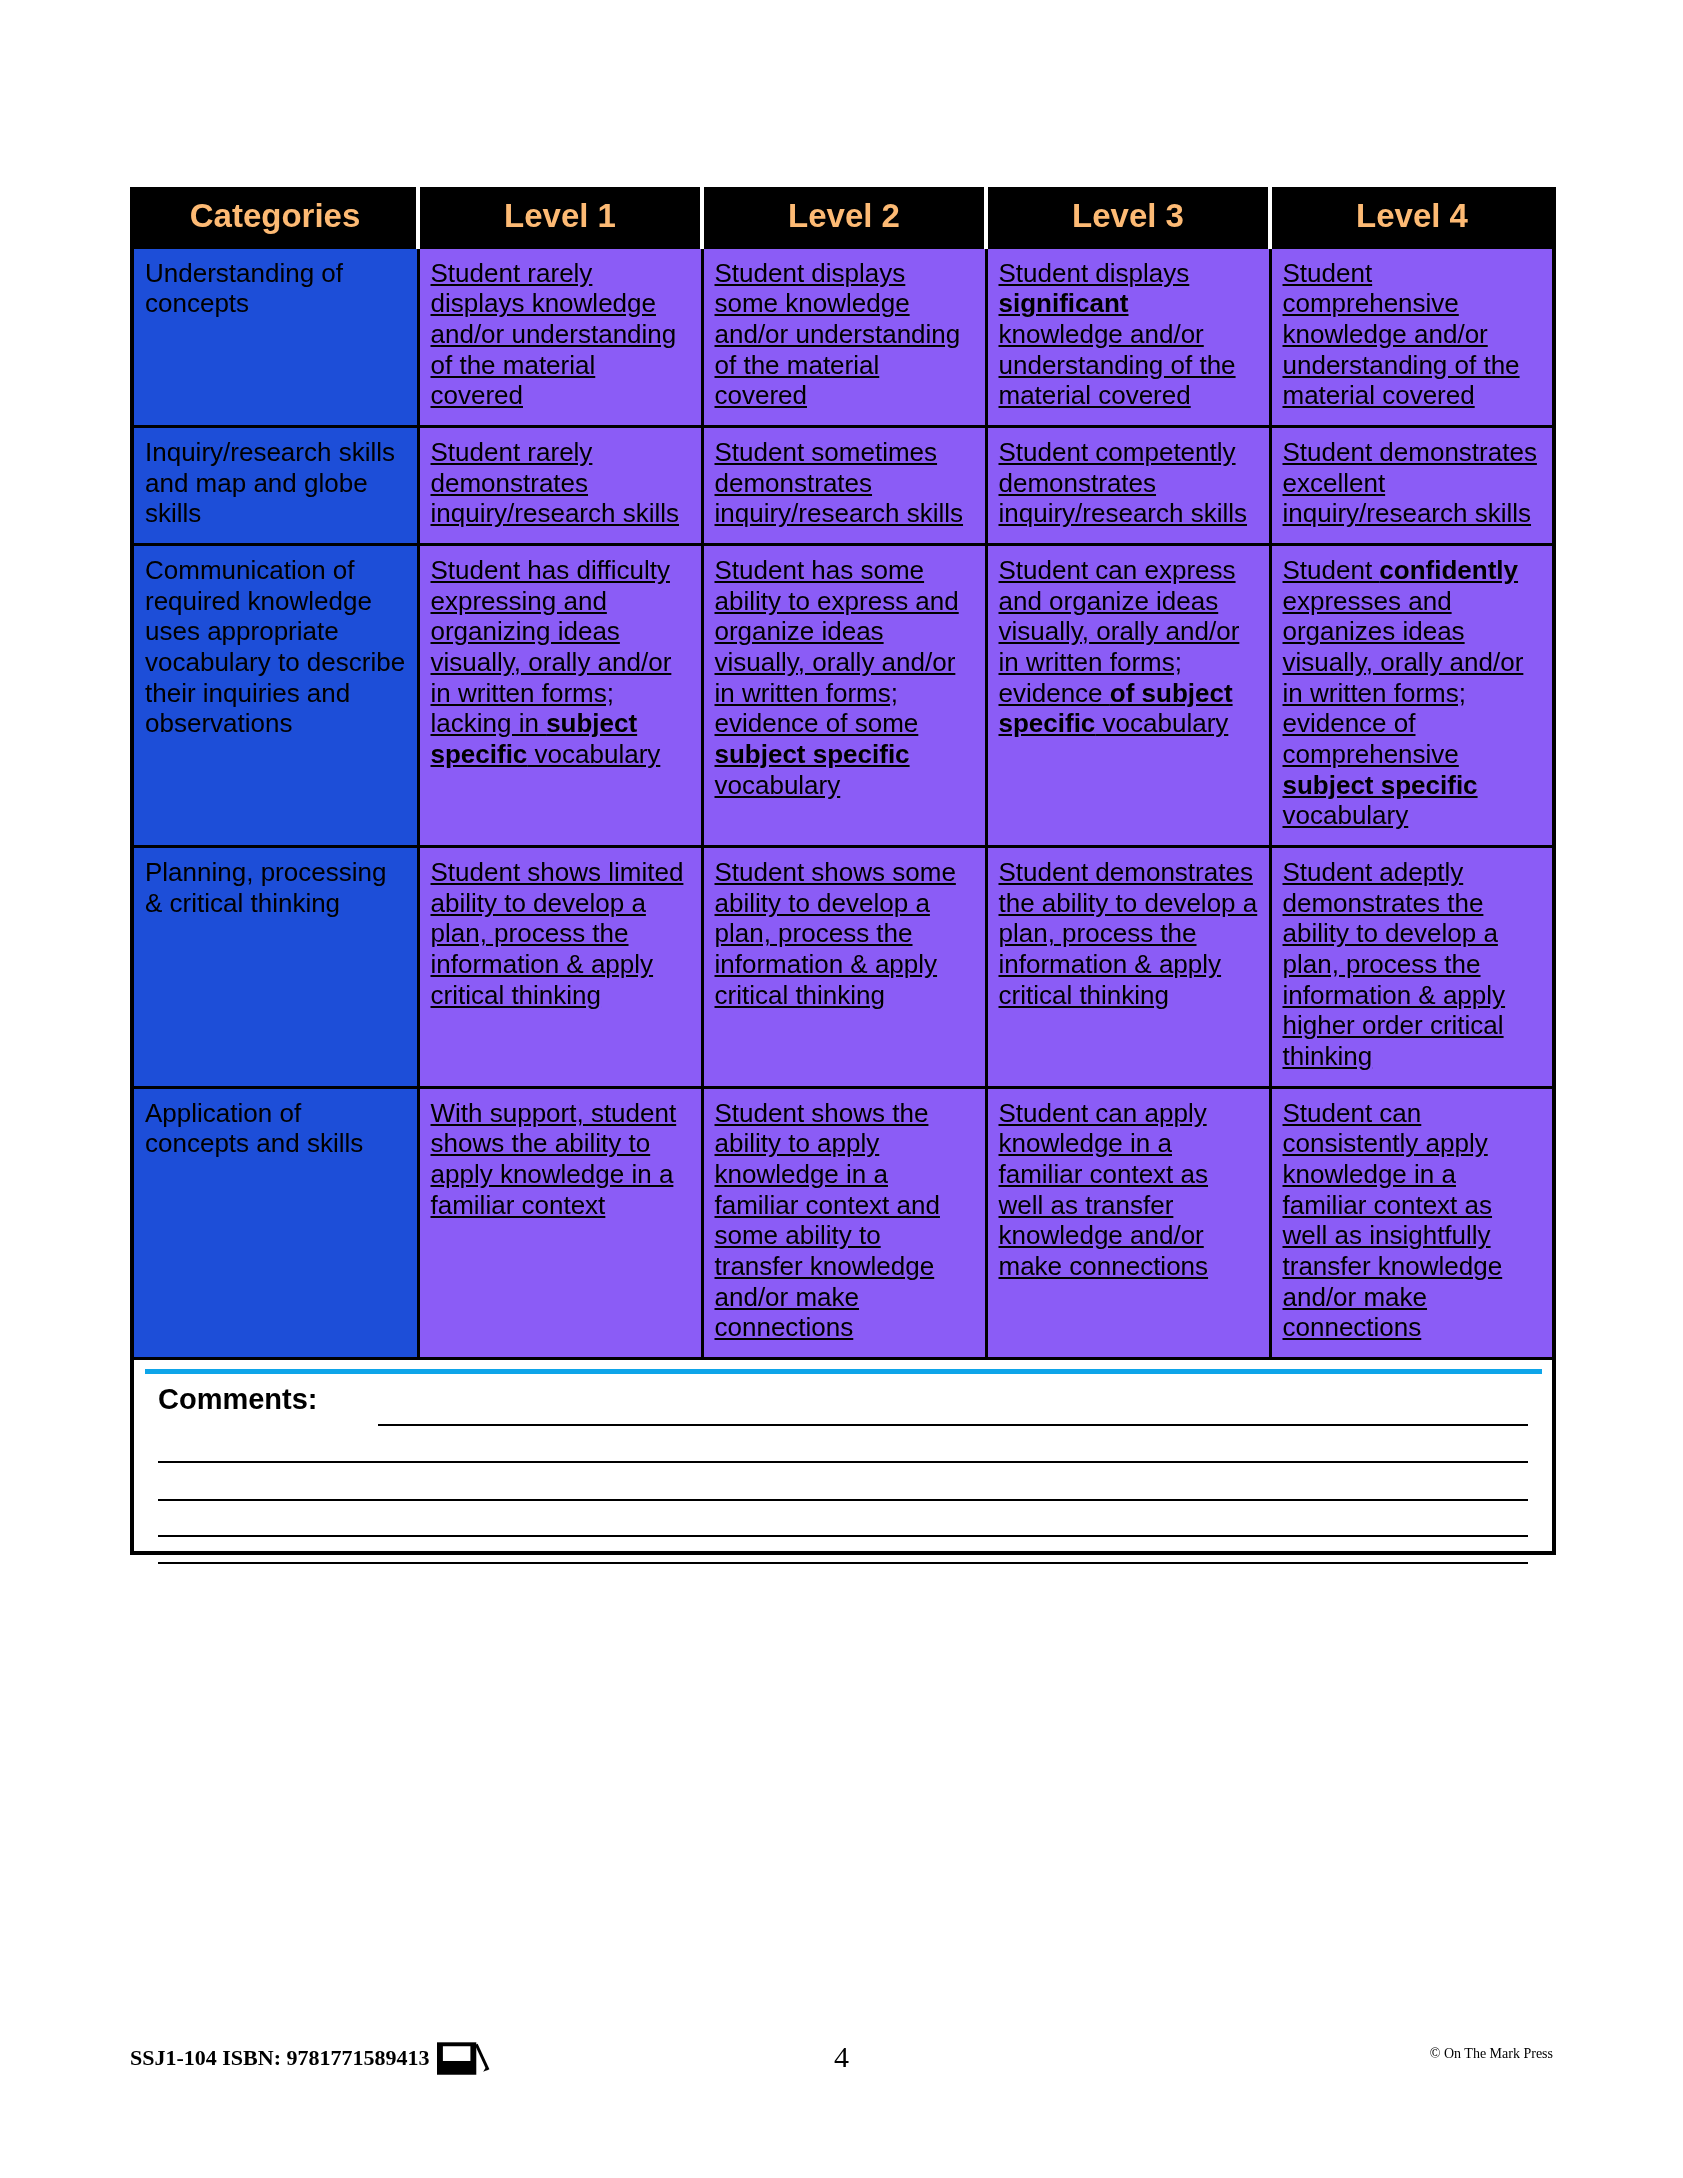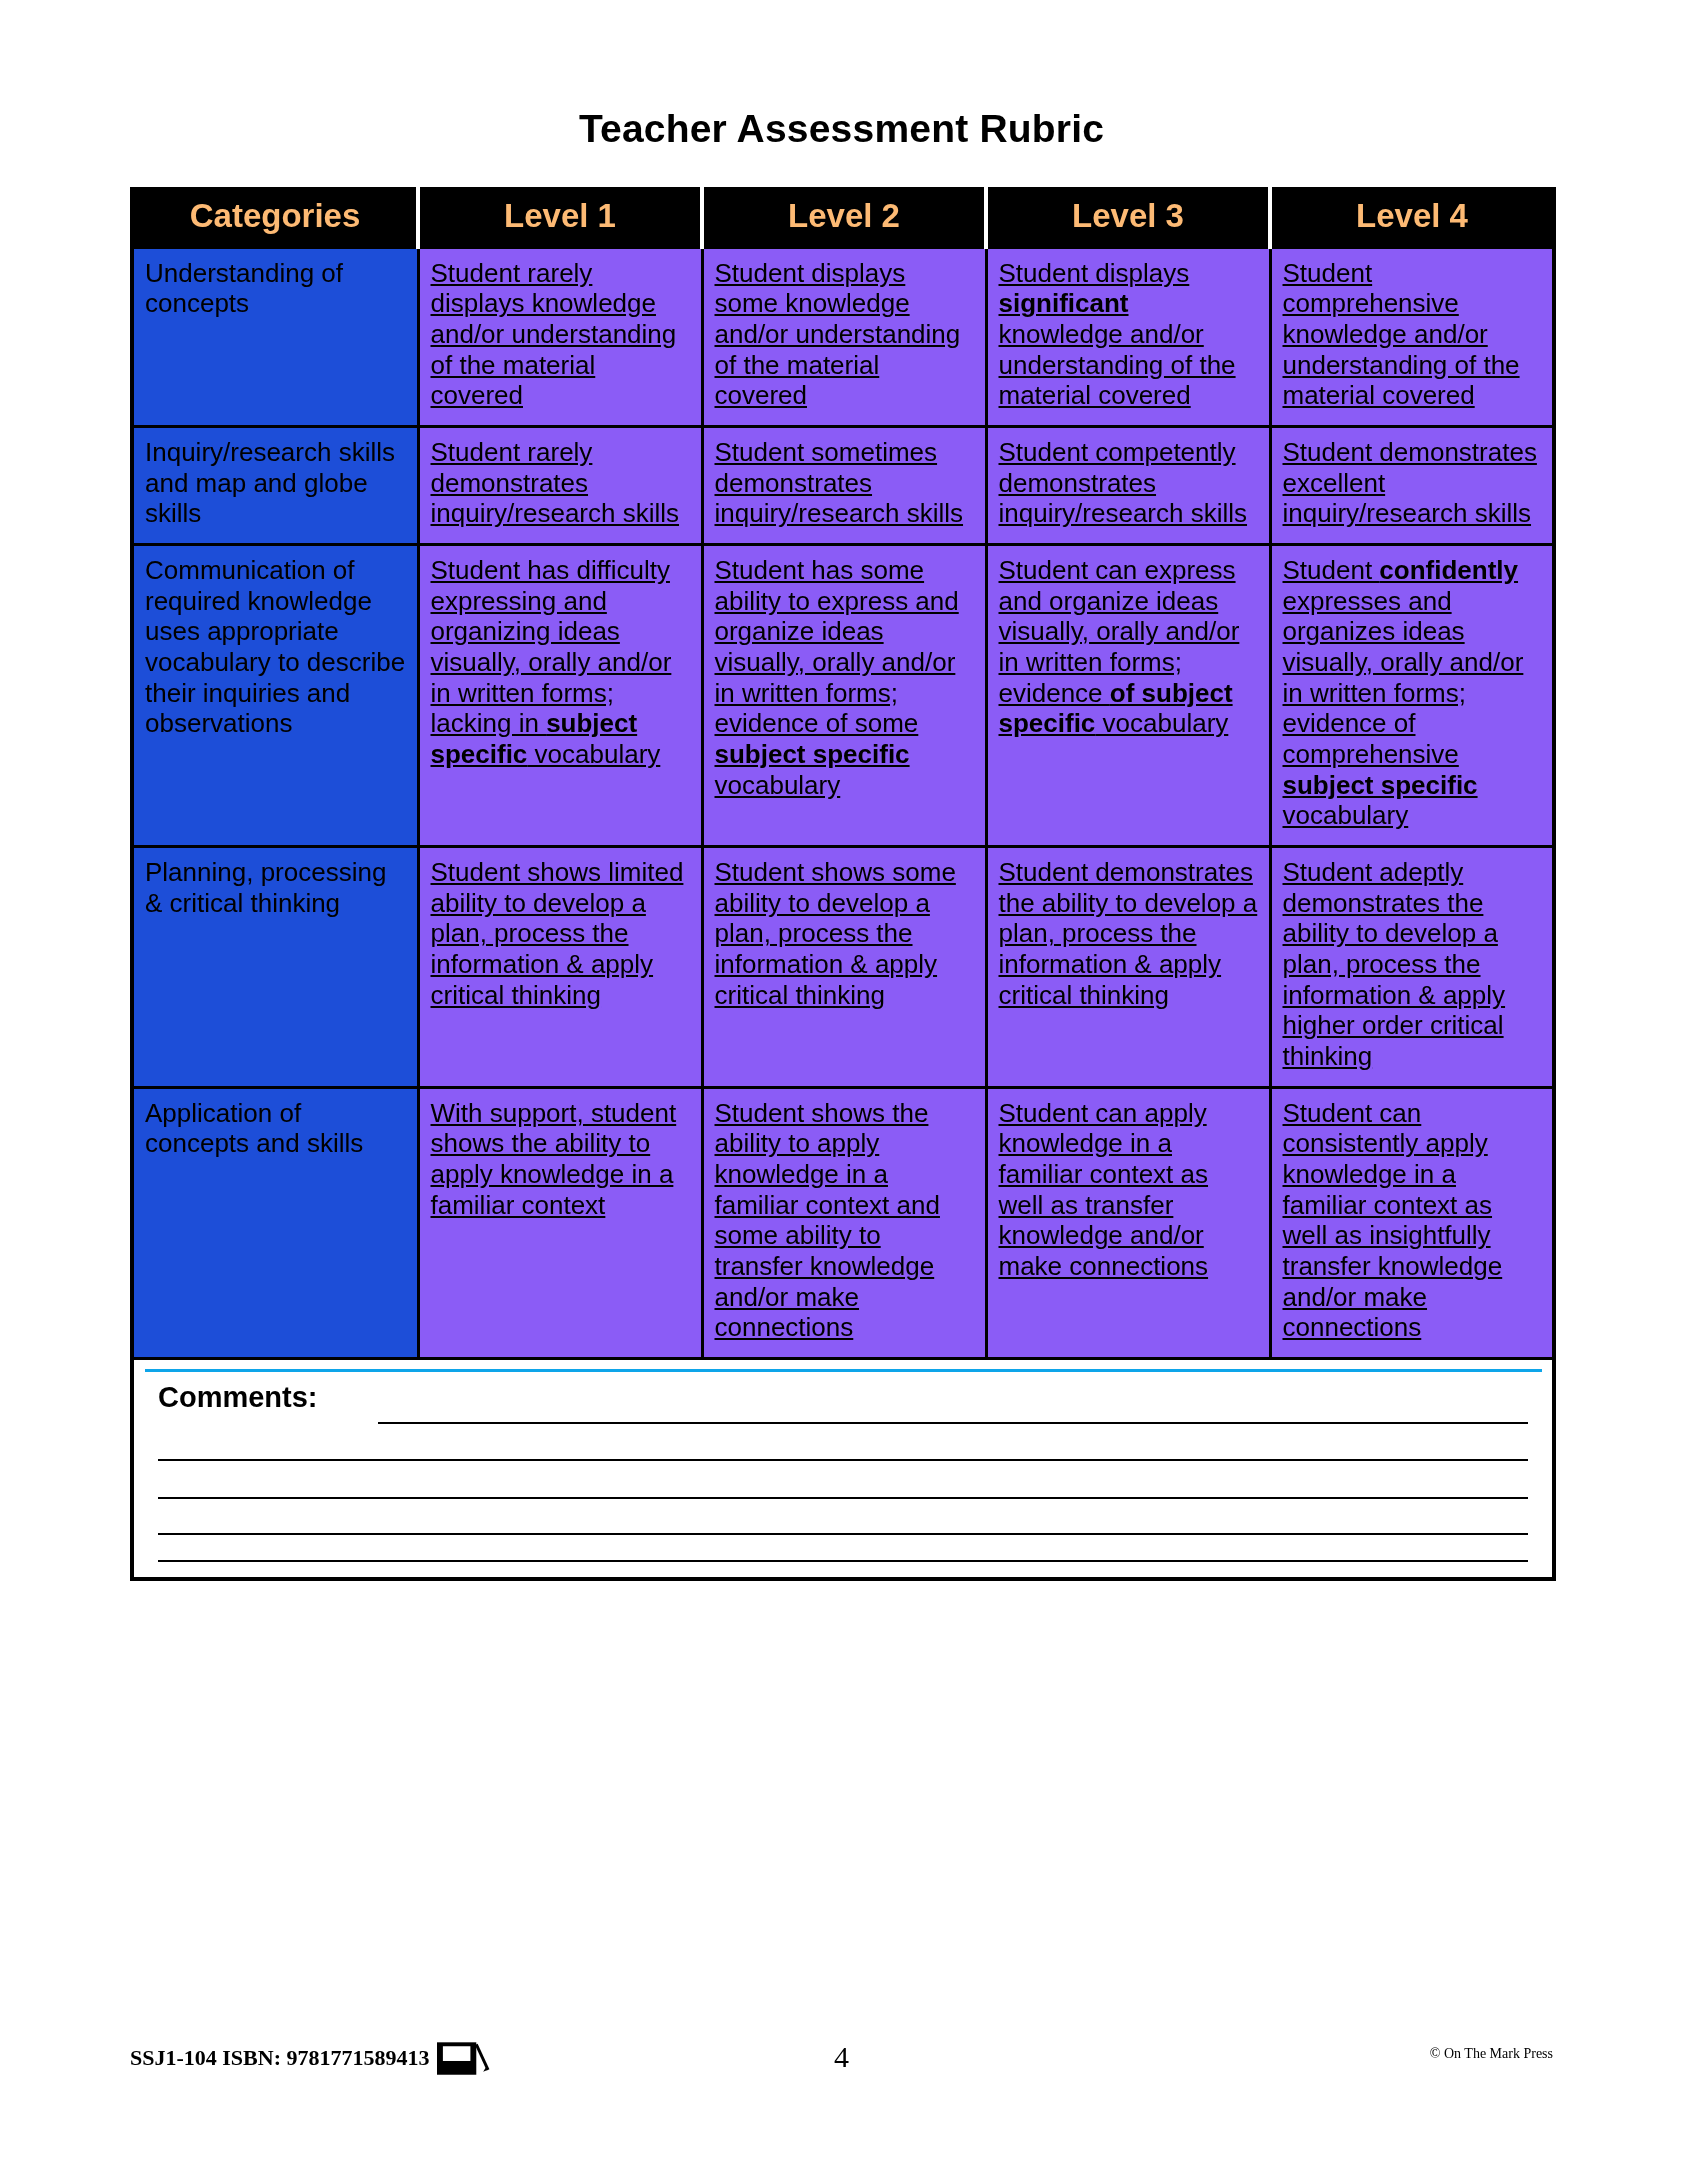--- a/index.html
+++ b/index.html
@@ -81,23 +81,23 @@
   .em { font-weight: bold; text-align: center; }
 
   
   .comments-row td {
     border-right: none;
     border-bottom: none;
     padding: 0;
     background: #fff;
   }
   .comments-box {
-    border-top: 3px solid #0ea5e9;
+    border-top: 5px solid #0ea5e9;
     padding: 10px 14px 16px 13px;
-    height: 194px;
+    height: 168px;
     box-sizing: border-box;
     position: relative;
   }
   .comments-label {
     position: absolute;
     left: 13px;
     top: 8px;
     font-size: 29px;
     font-weight: bold;
     z-index: 2;
@@ -158,21 +158,20 @@
     font-family: "Liberation Serif", serif;
     font-size: 14px;
     white-space: nowrap;
   }
 </style>
 </head>
 <body>
 
 <div class="page">
 
-  <div class="doc-title">Teacher Assessment Rubric</div>
 
   <div class="rubric-wrap">
     <table class="rubric">
       <colgroup>
         <col class="c-cat">
         <col class="c-lvl">
         <col class="c-lvl">
         <col class="c-lvl">
         <col class="c-lvl">
       </colgroup>

